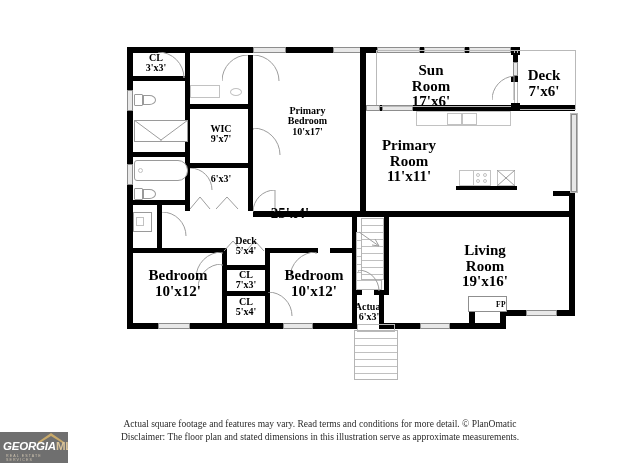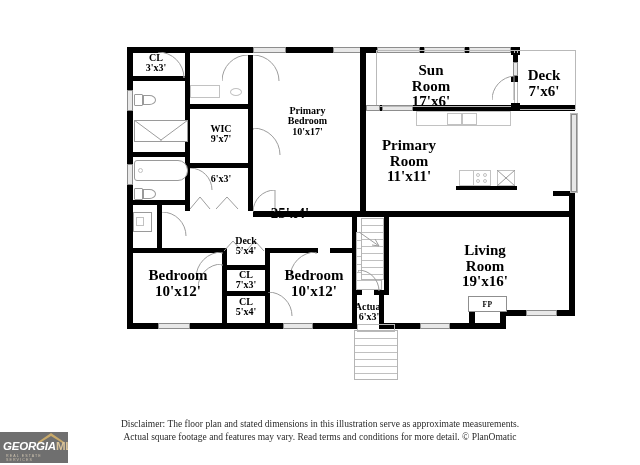--- a/index.html
+++ b/index.html
@@ -31,21 +31,21 @@
   .door{position:absolute;}
   .door path,.door line{fill:none;stroke:#9d9d9d;stroke-width:1;}
 
   
   .stair{position:absolute;border:1px solid #b5b5b5;box-sizing:border-box;background:#fff;}
   .stepset{position:absolute;}
   .step{position:absolute;background:#c0c0c0;}
 
   
   .fp{position:absolute;border:1px solid #8f8f8f;box-sizing:border-box;background:#fff;
-      display:flex;align-items:center;justify-content:center;}
+      display:flex;align-items:center;justify-content:flex-end;}
   .fp span{font-size:7.5px;font-weight:bold;letter-spacing:.4px;}
 
   
   #disclaimer{position:absolute;left:0;top:418px;width:640px;text-align:center;
               color:#2a2a2a;font-size:9.5px;line-height:1.42;
               font-family:"Liberation Serif","DejaVu Serif",serif;}
   #disclaimer div{white-space:nowrap;}
 
   
   #logo{position:absolute;left:0;top:432px;width:68px;height:31px;background:#6f6f6f;
@@ -365,22 +365,22 @@
     <span class="nm">Bedroom</span>
     <span class="dim">10'x12'</span>
   </div>
 
   <div class="label lbl-sm" style="left:352px;top:302px;width:34px;">
     <span class="nm">Actual</span>
     <span class="dim">6'x3'</span>
   </div>
 
   <div id="disclaimer">
+    <div>Actual square footage and features may vary. Read terms and conditions for more detail. © PlanOmatic</div>
     <div>Disclaimer: The floor plan and stated dimensions in this illustration serve as approximate measurements.</div>
-    <div>Actual square footage and features may vary. Read terms and conditions for more detail. © PlanOmatic</div>
   </div>
 
   <div id="logo">
     <svg class="roof" viewBox="0 0 26 11" width="26" height="11">
       <path d="M13 0 L26 9 L26 11 L13 3 L0 11 L0 9 Z" fill="#c8a96a"></path>
     </svg>
     <div class="wordmark">
       <span class="w1">GEORGIA</span><span class="w2">MLS</span>
     </div>
     <div class="tagline">REAL ESTATE SERVICES</div>

